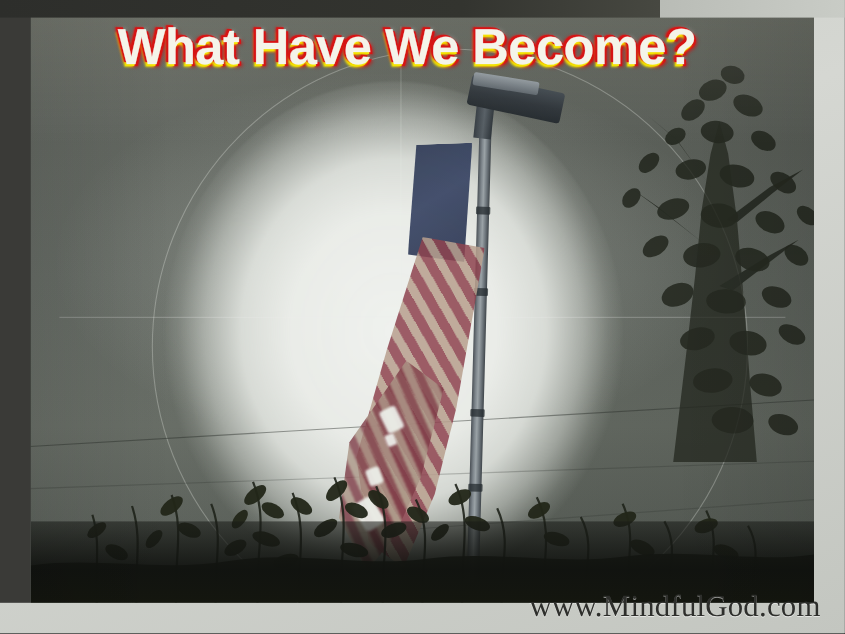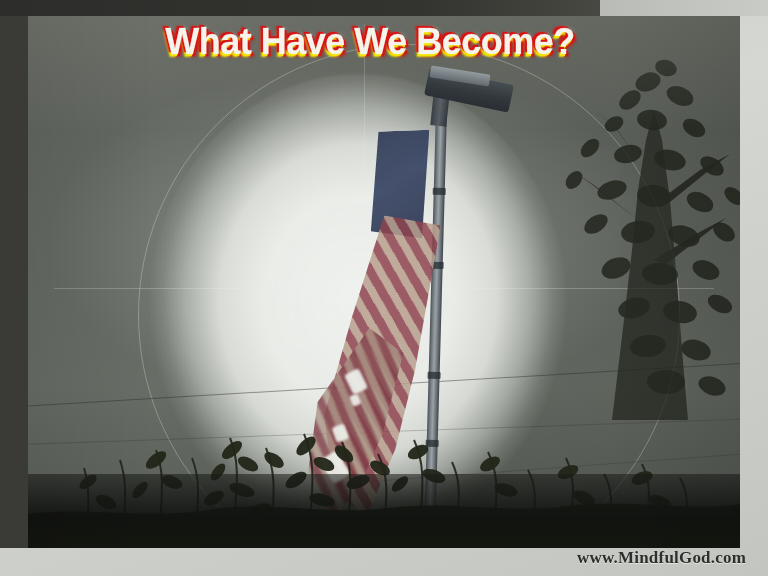--- a/index.html
+++ b/index.html
@@ -315,21 +315,21 @@
 
   
   .title {
     position: absolute;
     left: 0;
     top: 18px;
     width: 740px;
     text-align: center;
     font-family: "Liberation Sans", sans-serif;
     font-weight: bold;
-    font-size: 36px;
+    font-size: 46px;
     line-height: 48px;
     letter-spacing: -0.5px;
     color: #f4f4ea;
     white-space: nowrap;
     -webkit-text-stroke: 0.4px rgba(255,255,255,.5);
     text-shadow:
       -2px -2px 0 #d61414,
       -3px -2px 2px rgba(214,20,20,.85),
       -1px  2px 0 #f2e400,
       -2px  3px 2px rgba(242,228,0,.9),
@@ -337,25 +337,24 @@
        3px  3px 3px rgba(200,16,16,.75),
        0   0   5px rgba(255,255,255,.35);
   }
 
   
   .watermark {
     position: absolute;
     right: 22px;
     bottom: 8px;
     font-family: "Liberation Serif", serif;
-    font-size: 17px;
+    font-size: 28px;
     letter-spacing: .2px;
     color: #2e2f2c;
     text-shadow: 0 1px 0 rgba(255,255,255,.55);
-    font-weight: bold;
   }
 </style>
 </head>
 <body>
 
 <div id="stage">
 
   <div class="footer-strip">
     <div class="footer-noise"></div>
   </div>

